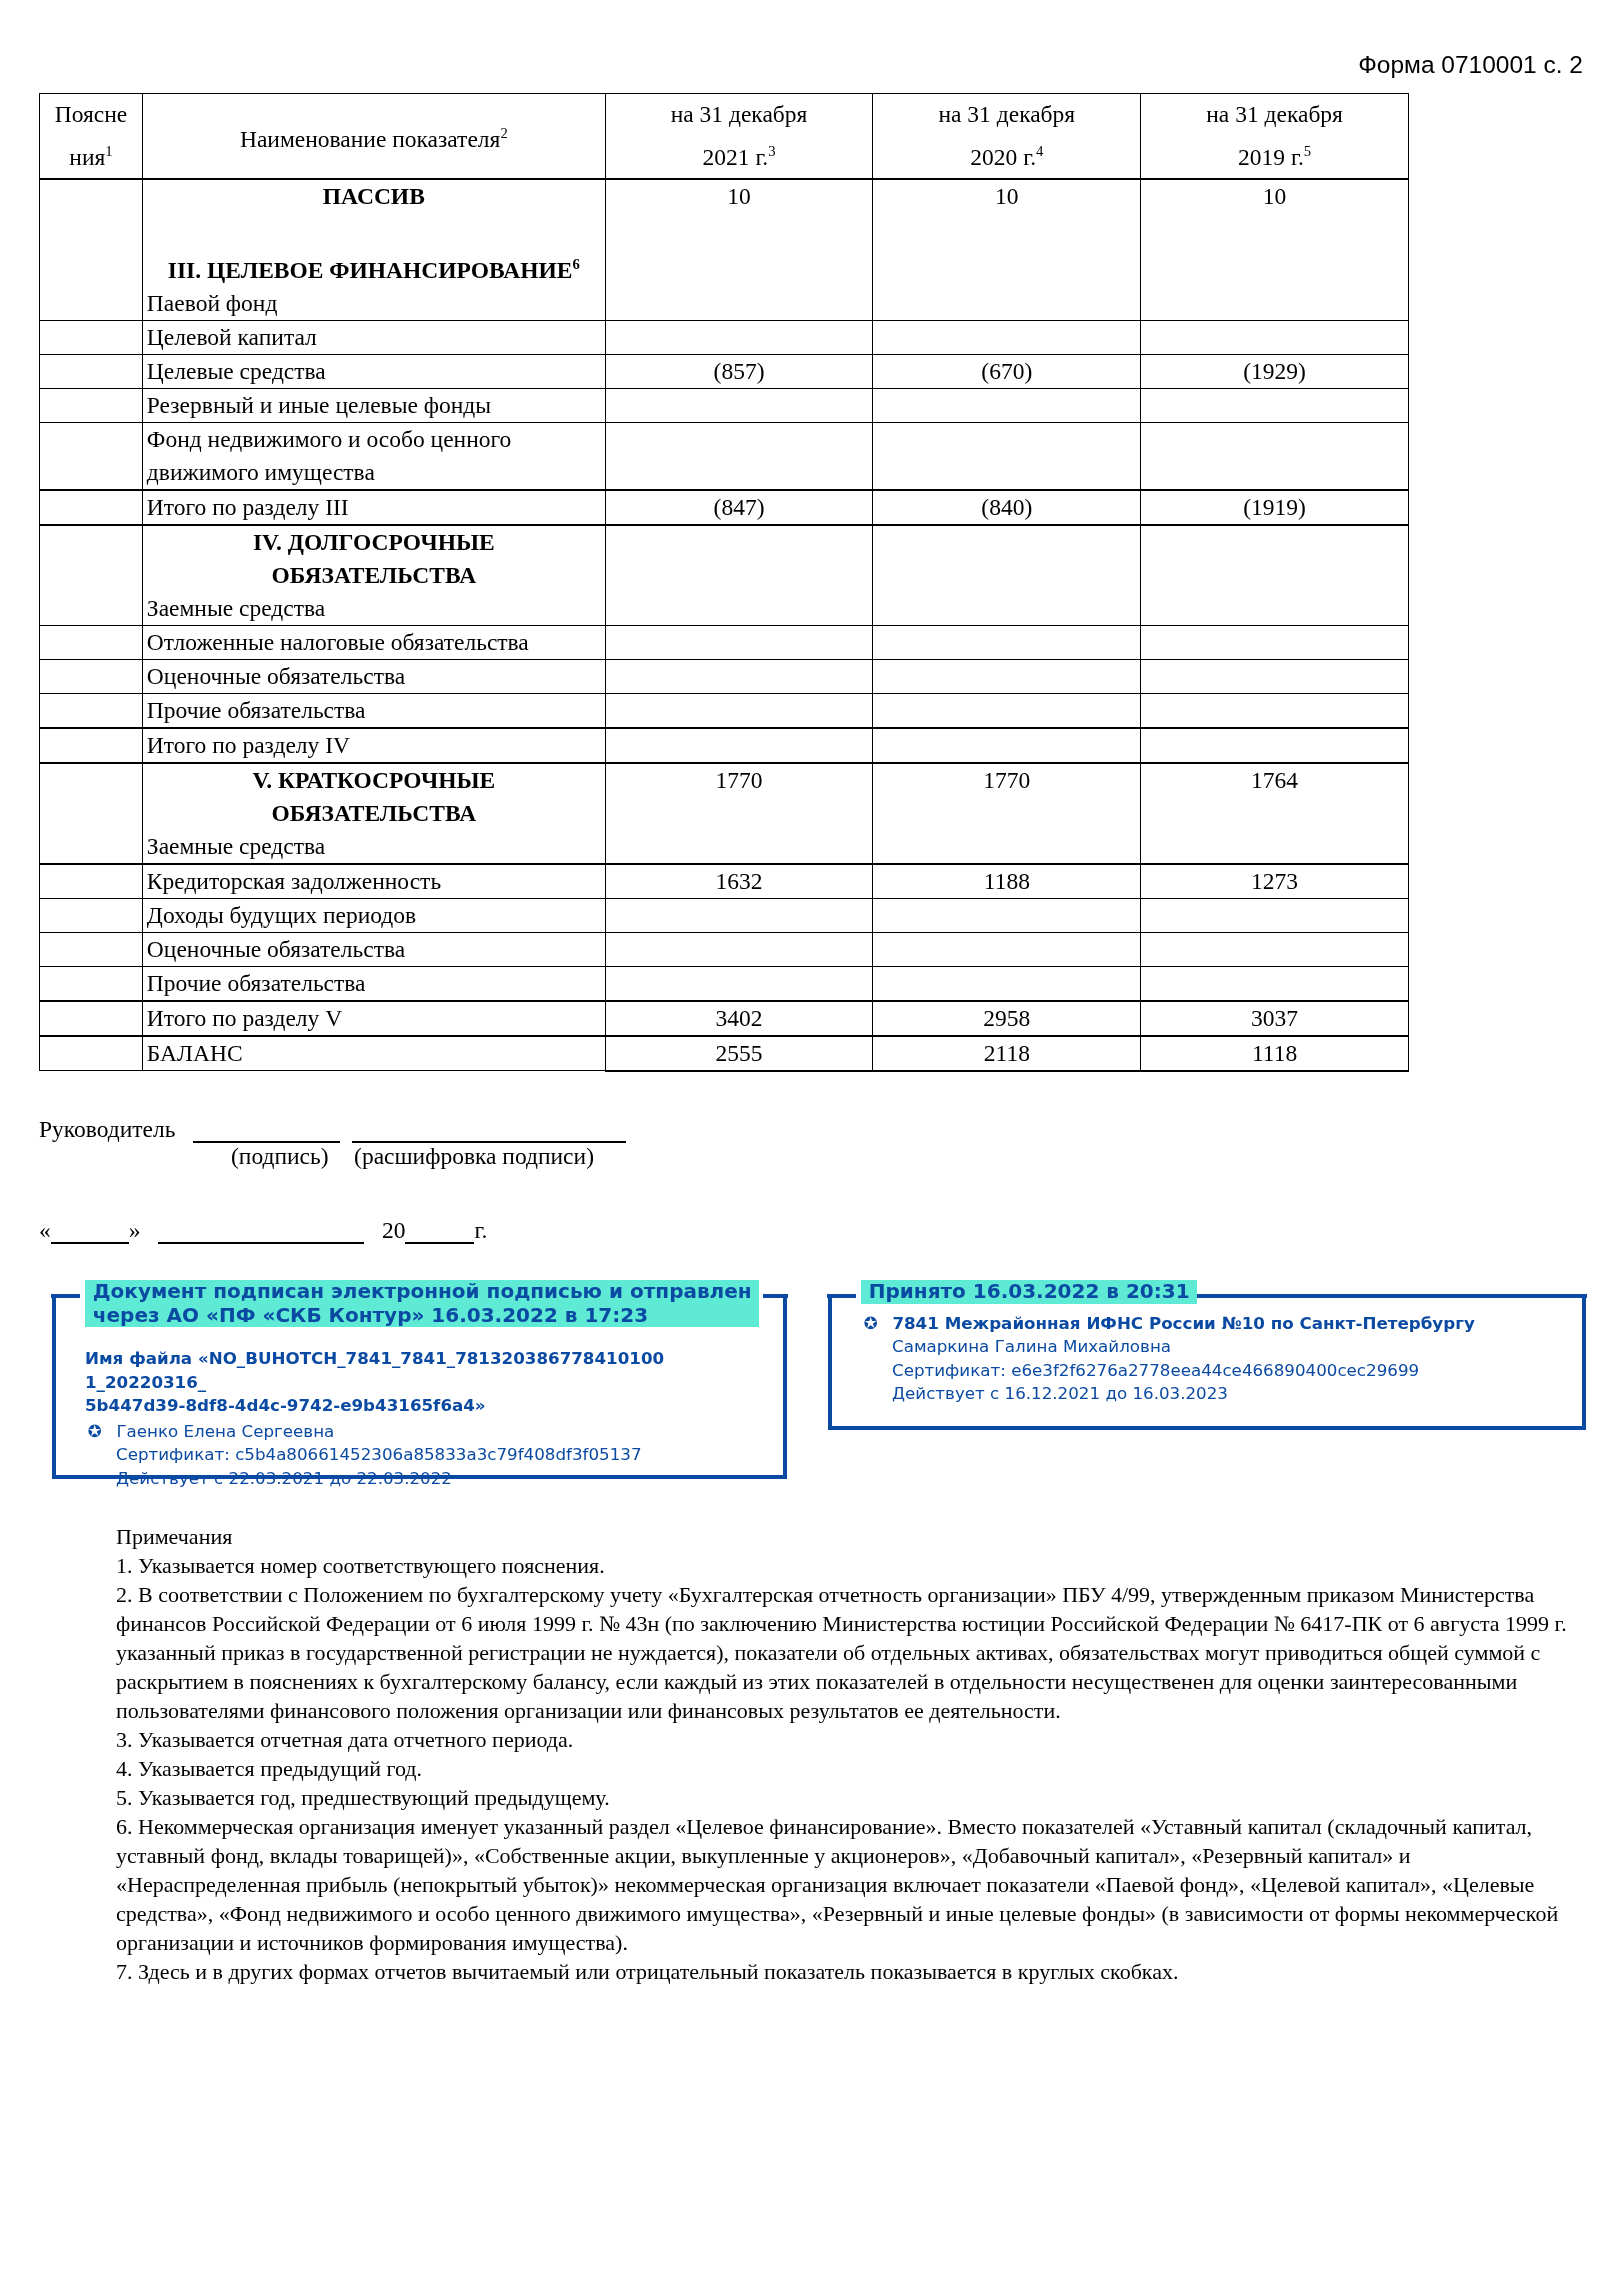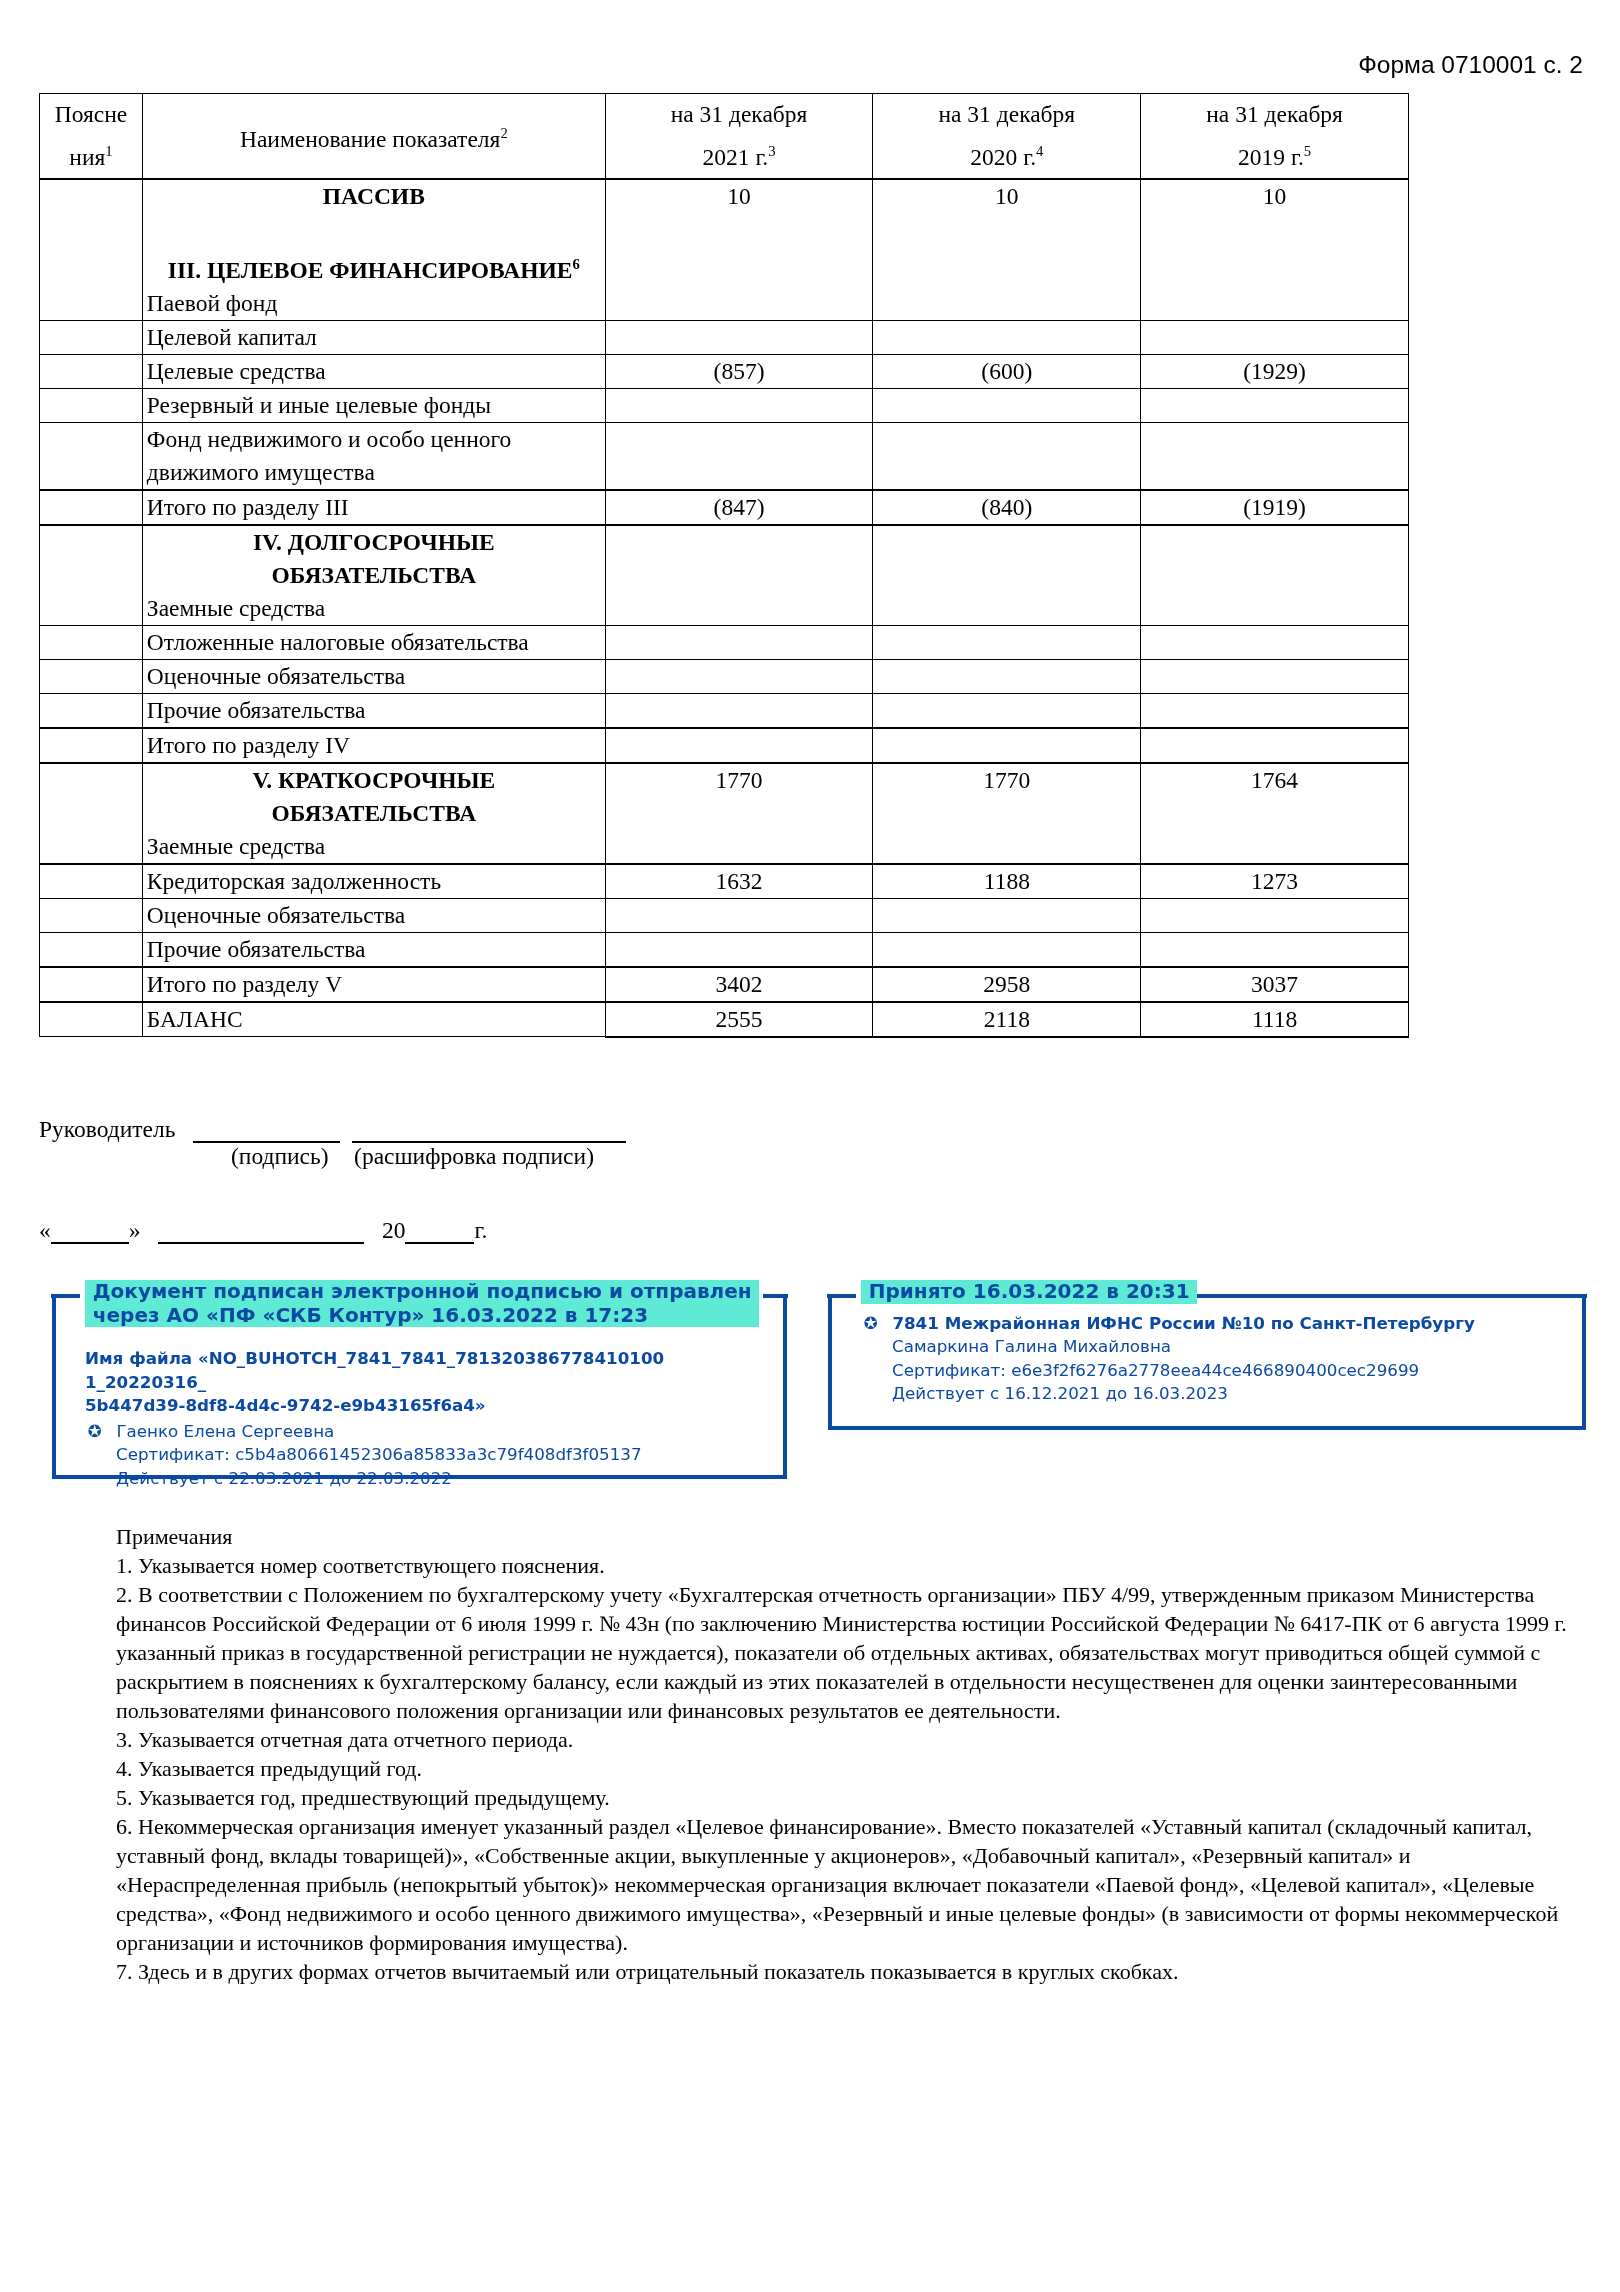--- a/index.html
+++ b/index.html
@@ -91,21 +91,21 @@
       <td></td>
       <td class="name-cell">Целевой капитал</td>
       <td class="val val-left"></td>
       <td class="val"></td>
       <td class="val val-right"></td>
     </tr>
     <tr>
       <td></td>
       <td class="name-cell">Целевые средства</td>
       <td class="val val-left">(857)</td>
-      <td class="val">(600)</td>
+      <td class="val">(670)</td>
       <td class="val val-right">(1929)</td>
     </tr>
     <tr>
       <td></td>
       <td class="name-cell">Резервный и иные целевые фонды</td>
       <td class="val val-left"></td>
       <td class="val"></td>
       <td class="val val-right"></td>
     </tr>
     <tr>
@@ -173,20 +173,27 @@
       <td class="val val-left">1770</td>
       <td class="val">1770</td>
       <td class="val val-right">1764</td>
     </tr>
     <tr class="thick-top">
       <td></td>
       <td class="name-cell">Кредиторская задолженность</td>
       <td class="val val-left">1632</td>
       <td class="val">1188</td>
       <td class="val val-right">1273</td>
+    </tr>
+    <tr>
+      <td></td>
+      <td class="name-cell">Доходы будущих периодов</td>
+      <td class="val val-left"></td>
+      <td class="val"></td>
+      <td class="val val-right"></td>
     </tr>
     <tr>
       <td></td>
       <td class="name-cell">Оценочные обязательства</td>
       <td class="val val-left"></td>
       <td class="val"></td>
       <td class="val val-right"></td>
     </tr>
     <tr>
       <td></td>

